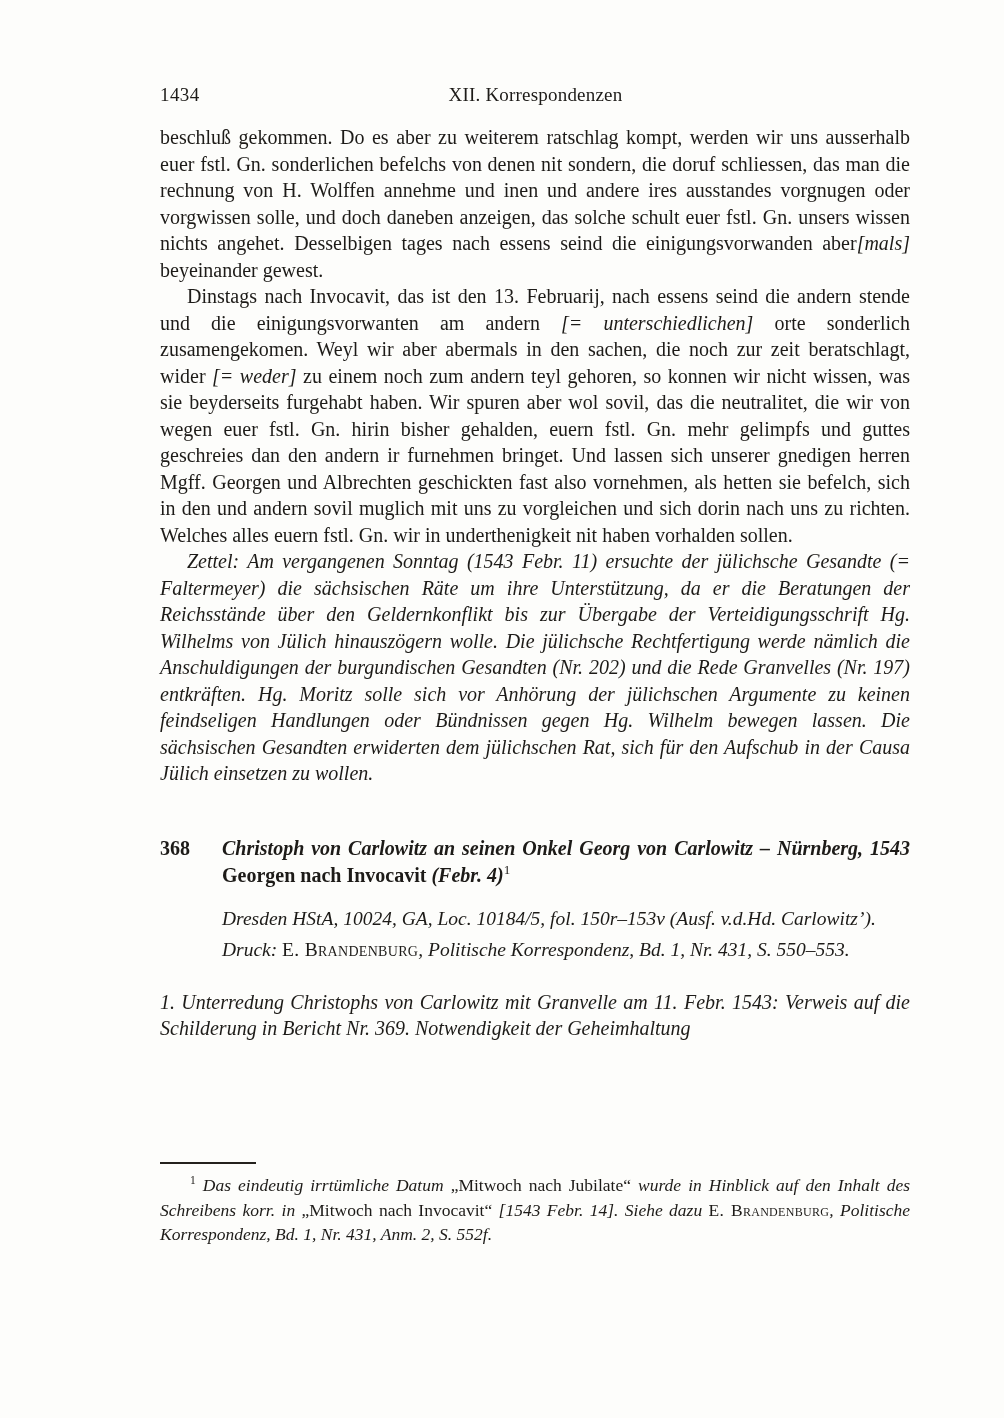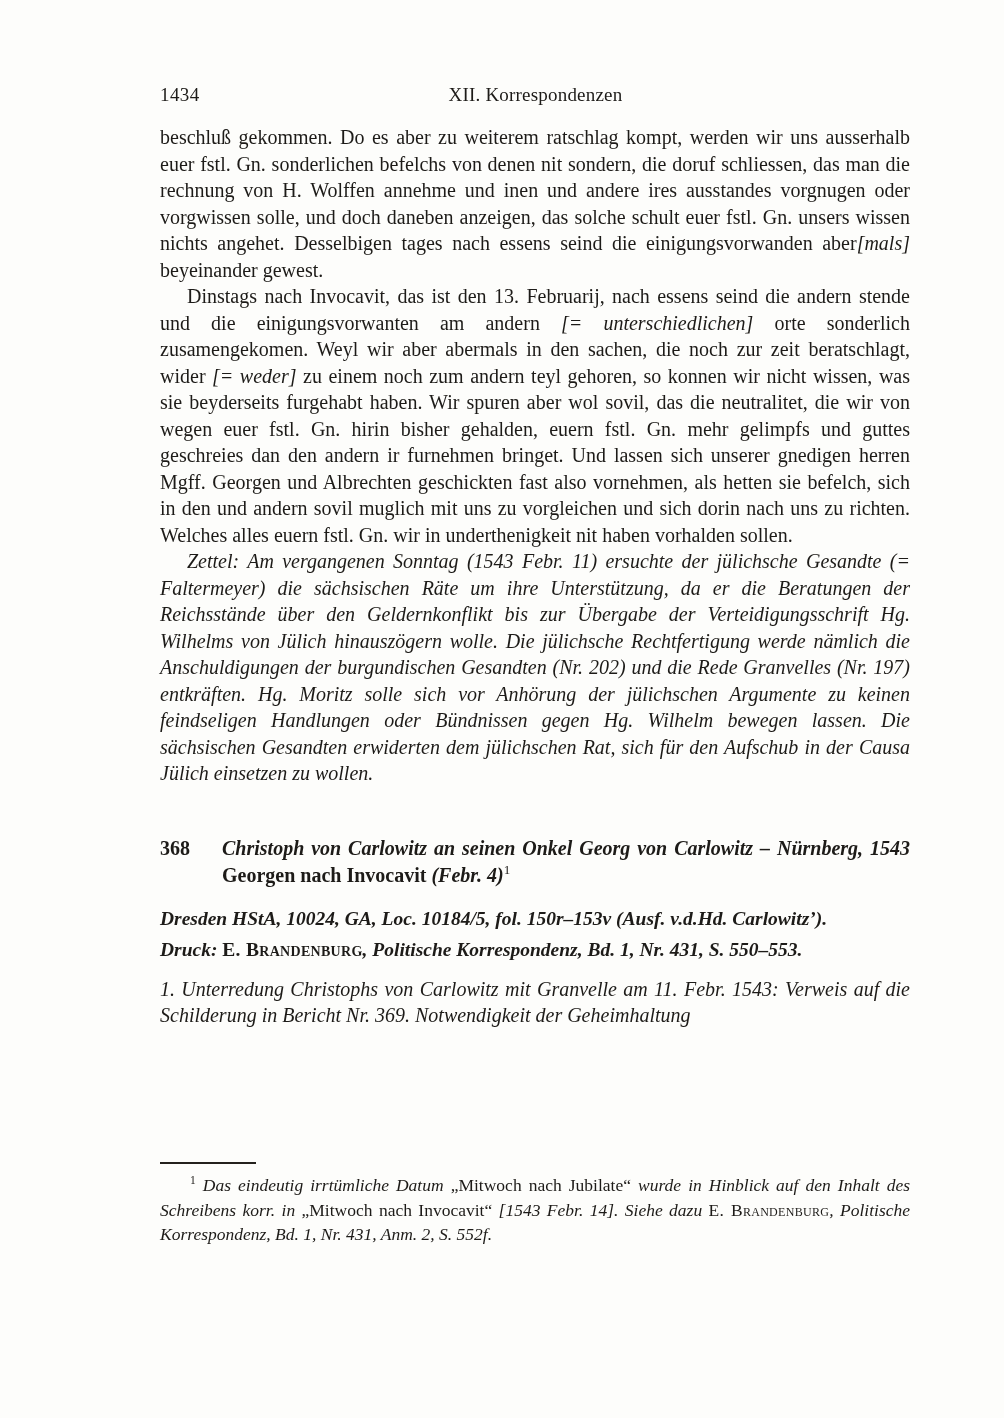--- a/index.html
+++ b/index.html
@@ -70,28 +70,28 @@
   }
   .entry-title {
     font-size: 20px;
     line-height: 27.5px;
     font-weight: bold;
     text-align: justify;
   }
   .entry-title sup { font-weight: normal; }
   .entry-source,
   .entry-druck {
+    margin-left: 62px;
     font-size: 19.5px;
     line-height: 26px;
     text-align: justify;
-    font-weight: bold;
   }
   .entry-druck { margin-top: 5px; }
   .entry-summary {
-    margin-top: 13px;
+    margin-top: 26px;
     font-size: 20px;
     line-height: 26.5px;
     text-align: justify;
   }
 
   
   .footnote-area {
     position: absolute;
     left: 160px;
     right: 94px;

